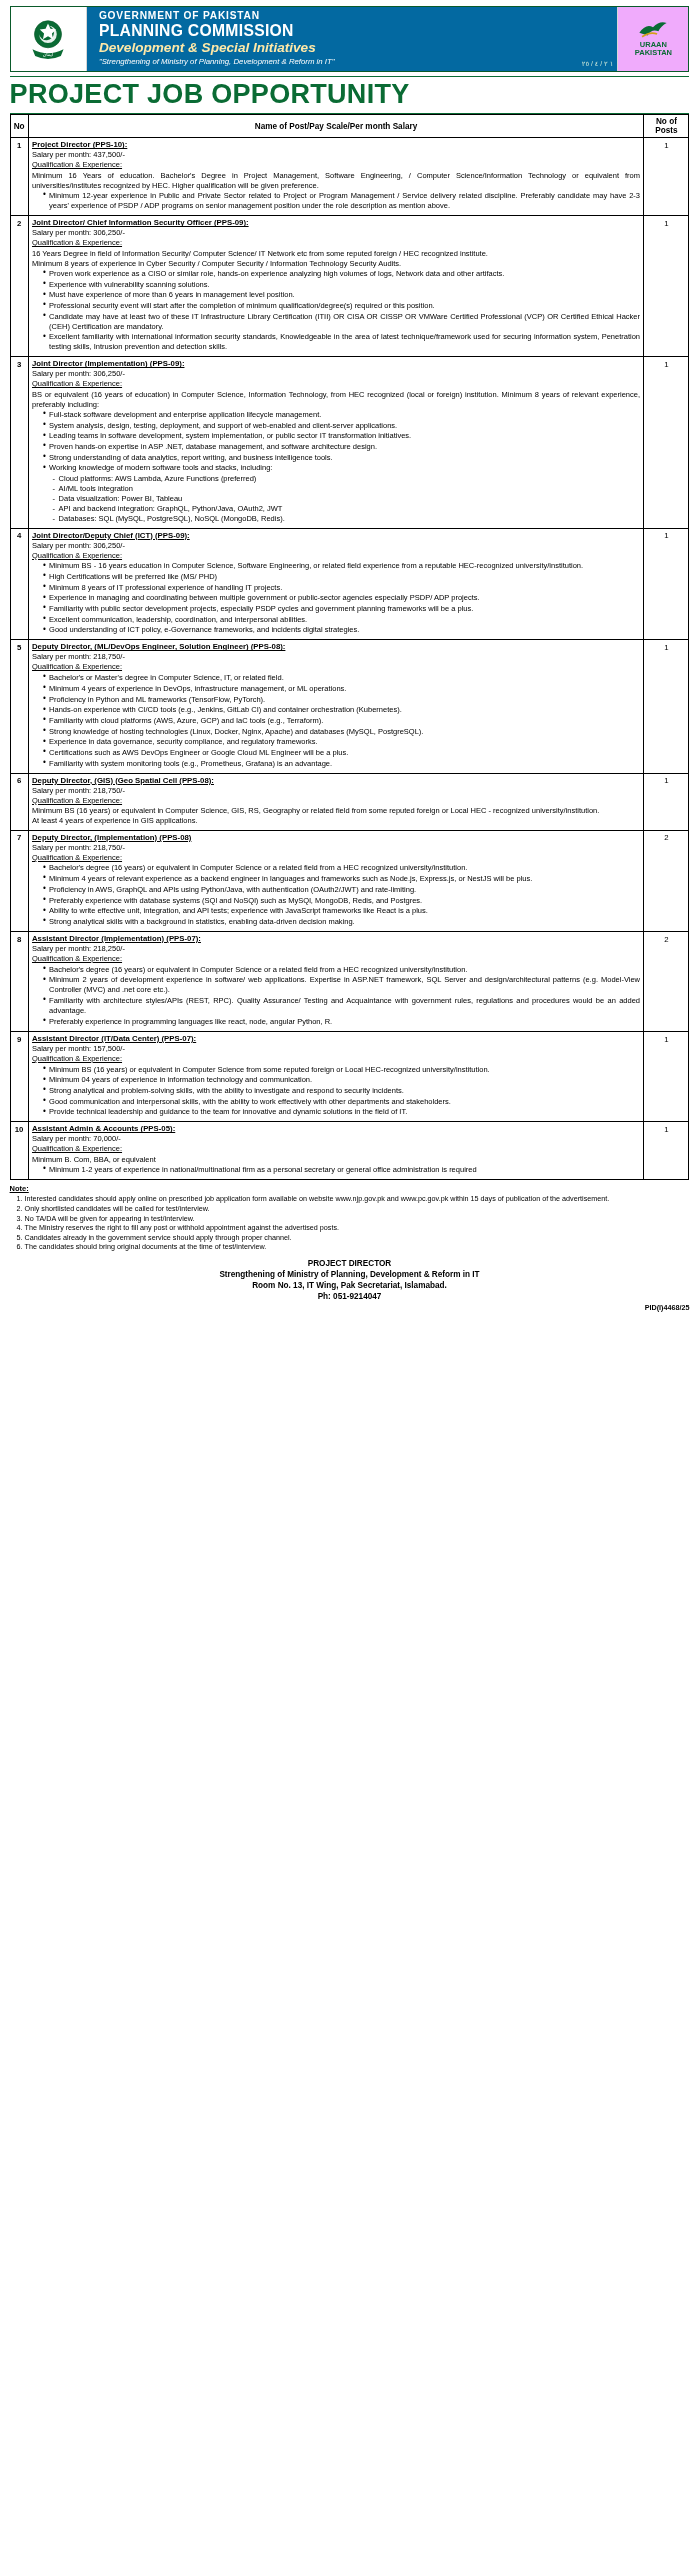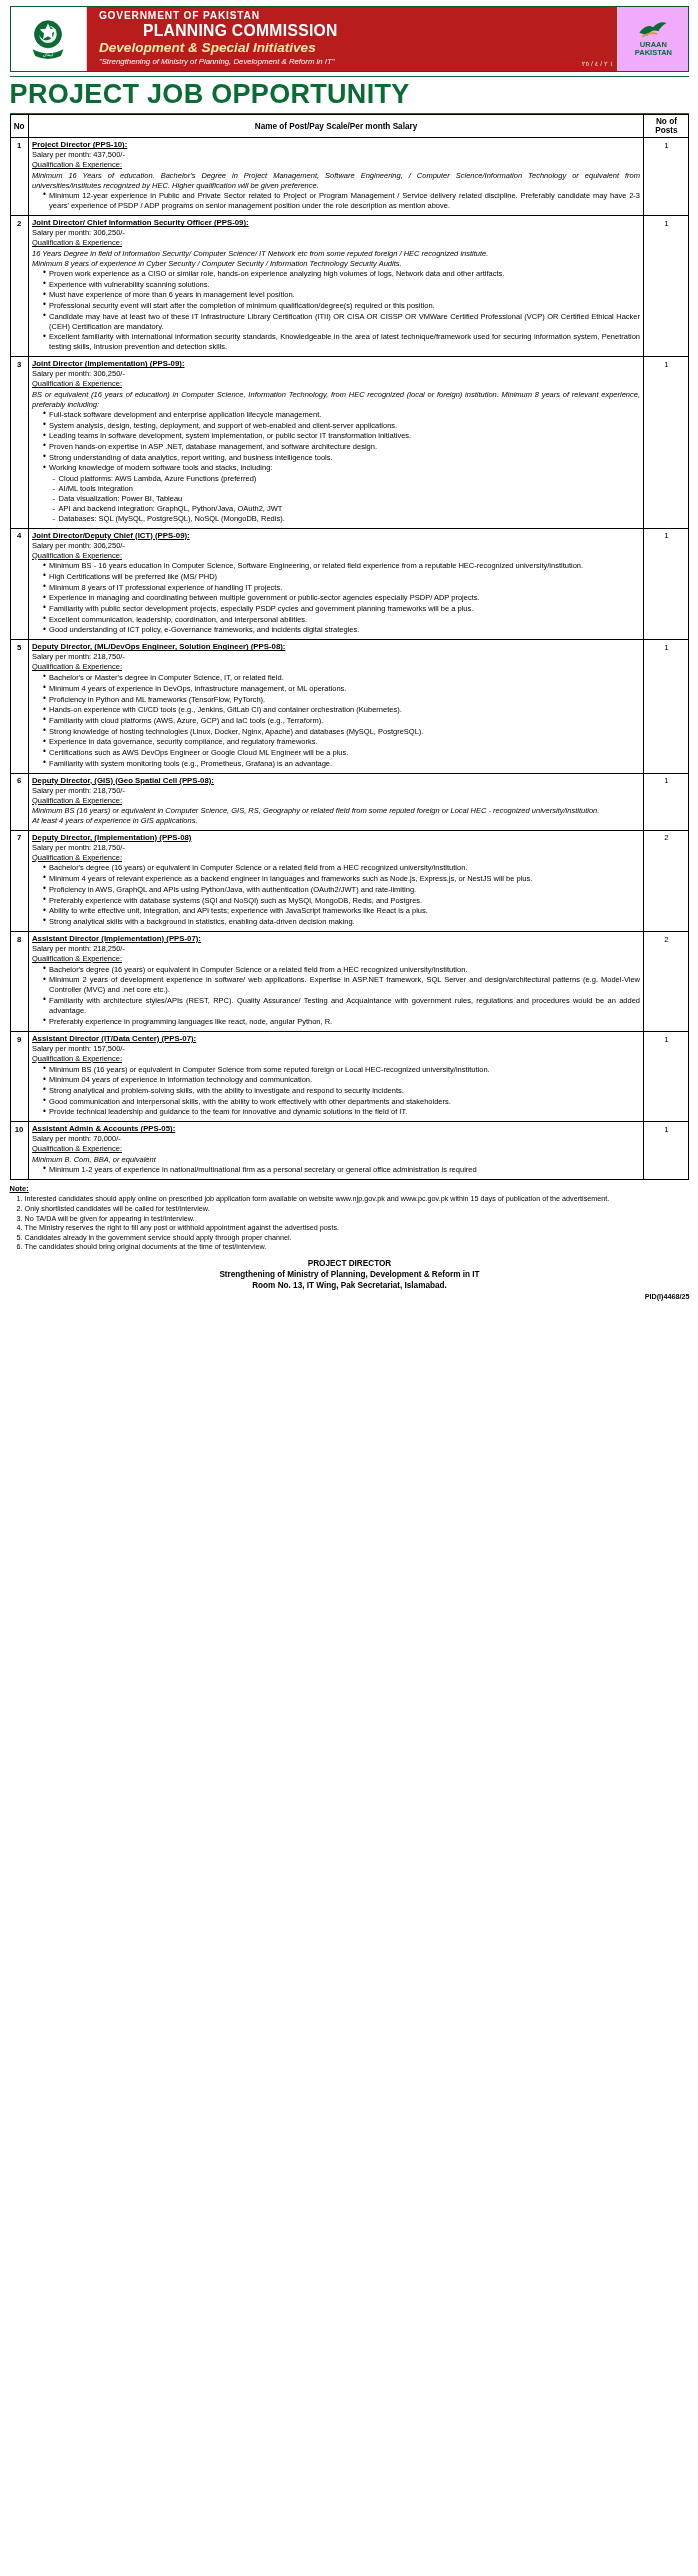--- a/index.html
+++ b/index.html
@@ -33,40 +33,39 @@
     justify-content: center;
     background: #ffffff;
     border-right: 0.7px solid #d6d6d6;
   }
   .emblem {
     width: 50px; height: 50px;
     position: relative;
   }
   .header-center {
     flex: 1;
-    background: #b91c1c;
+    background: #0369a1;
     color: #ffffff;
     display: flex;
     flex-direction: column;
     justify-content: center;
     padding: 2.7px 11px 2.7px 12.3px;
     position: relative;
   }
   .gov-line {
     font-size: 10.2px;
     letter-spacing: 0.8px;
     font-weight: bold;
     line-height: 12.3px;
   }
   .pc-line {
     font-size: 15.7px;
     font-weight: bold;
     letter-spacing: 0.3px;
     line-height: 18px;
-    margin-left: 44px;
   }
   .dsi-line {
     font-size: 13.6px;
     font-weight: bold;
     font-style: italic;
     line-height: 16.4px;
     color: #ffe9a8;
   }
   .tag-line {
     font-size: 7.8px;
@@ -180,21 +179,20 @@
     font-size: 7.5px;
     text-decoration: underline;
     display: block;
     margin-bottom: 0.7px;
   }
   .plain-line {
     display: block;
     font-size: 7.5px;
     line-height: 10px;
     text-align: justify;
-    font-style: italic;
   }
   ul.bul {
     margin: 0 0 0 0;
     padding-left: 11px;
     list-style: none;
   }
   ul.bul > li {
     position: relative;
     padding-left: 6.1px;
     margin: 0 0 0.7px 0;
@@ -497,17 +495,18 @@
         <li>The Ministry reserves the right to fill any post or withhold appointment against the advertised posts.</li>
         <li>Candidates already in the government service should apply through proper channel.</li>
         <li>The candidates should bring original documents at the time of test/interview.</li>
       </ol>
   </div>
 
   <div class="footer">
     <span class="ln">PROJECT DIRECTOR</span>
     <span class="ln">Strengthening of Ministry of Planning, Development &amp; Reform in IT</span>
     <span class="ln">Room No. 13, IT Wing, Pak Secretariat, Islamabad.</span>
+    <span class="ln">Ph: 051-9214047</span>
   </div>
   <div class="pid">PID(I)4468/25</div>
 
 </div>
 
 
 </body></html>

